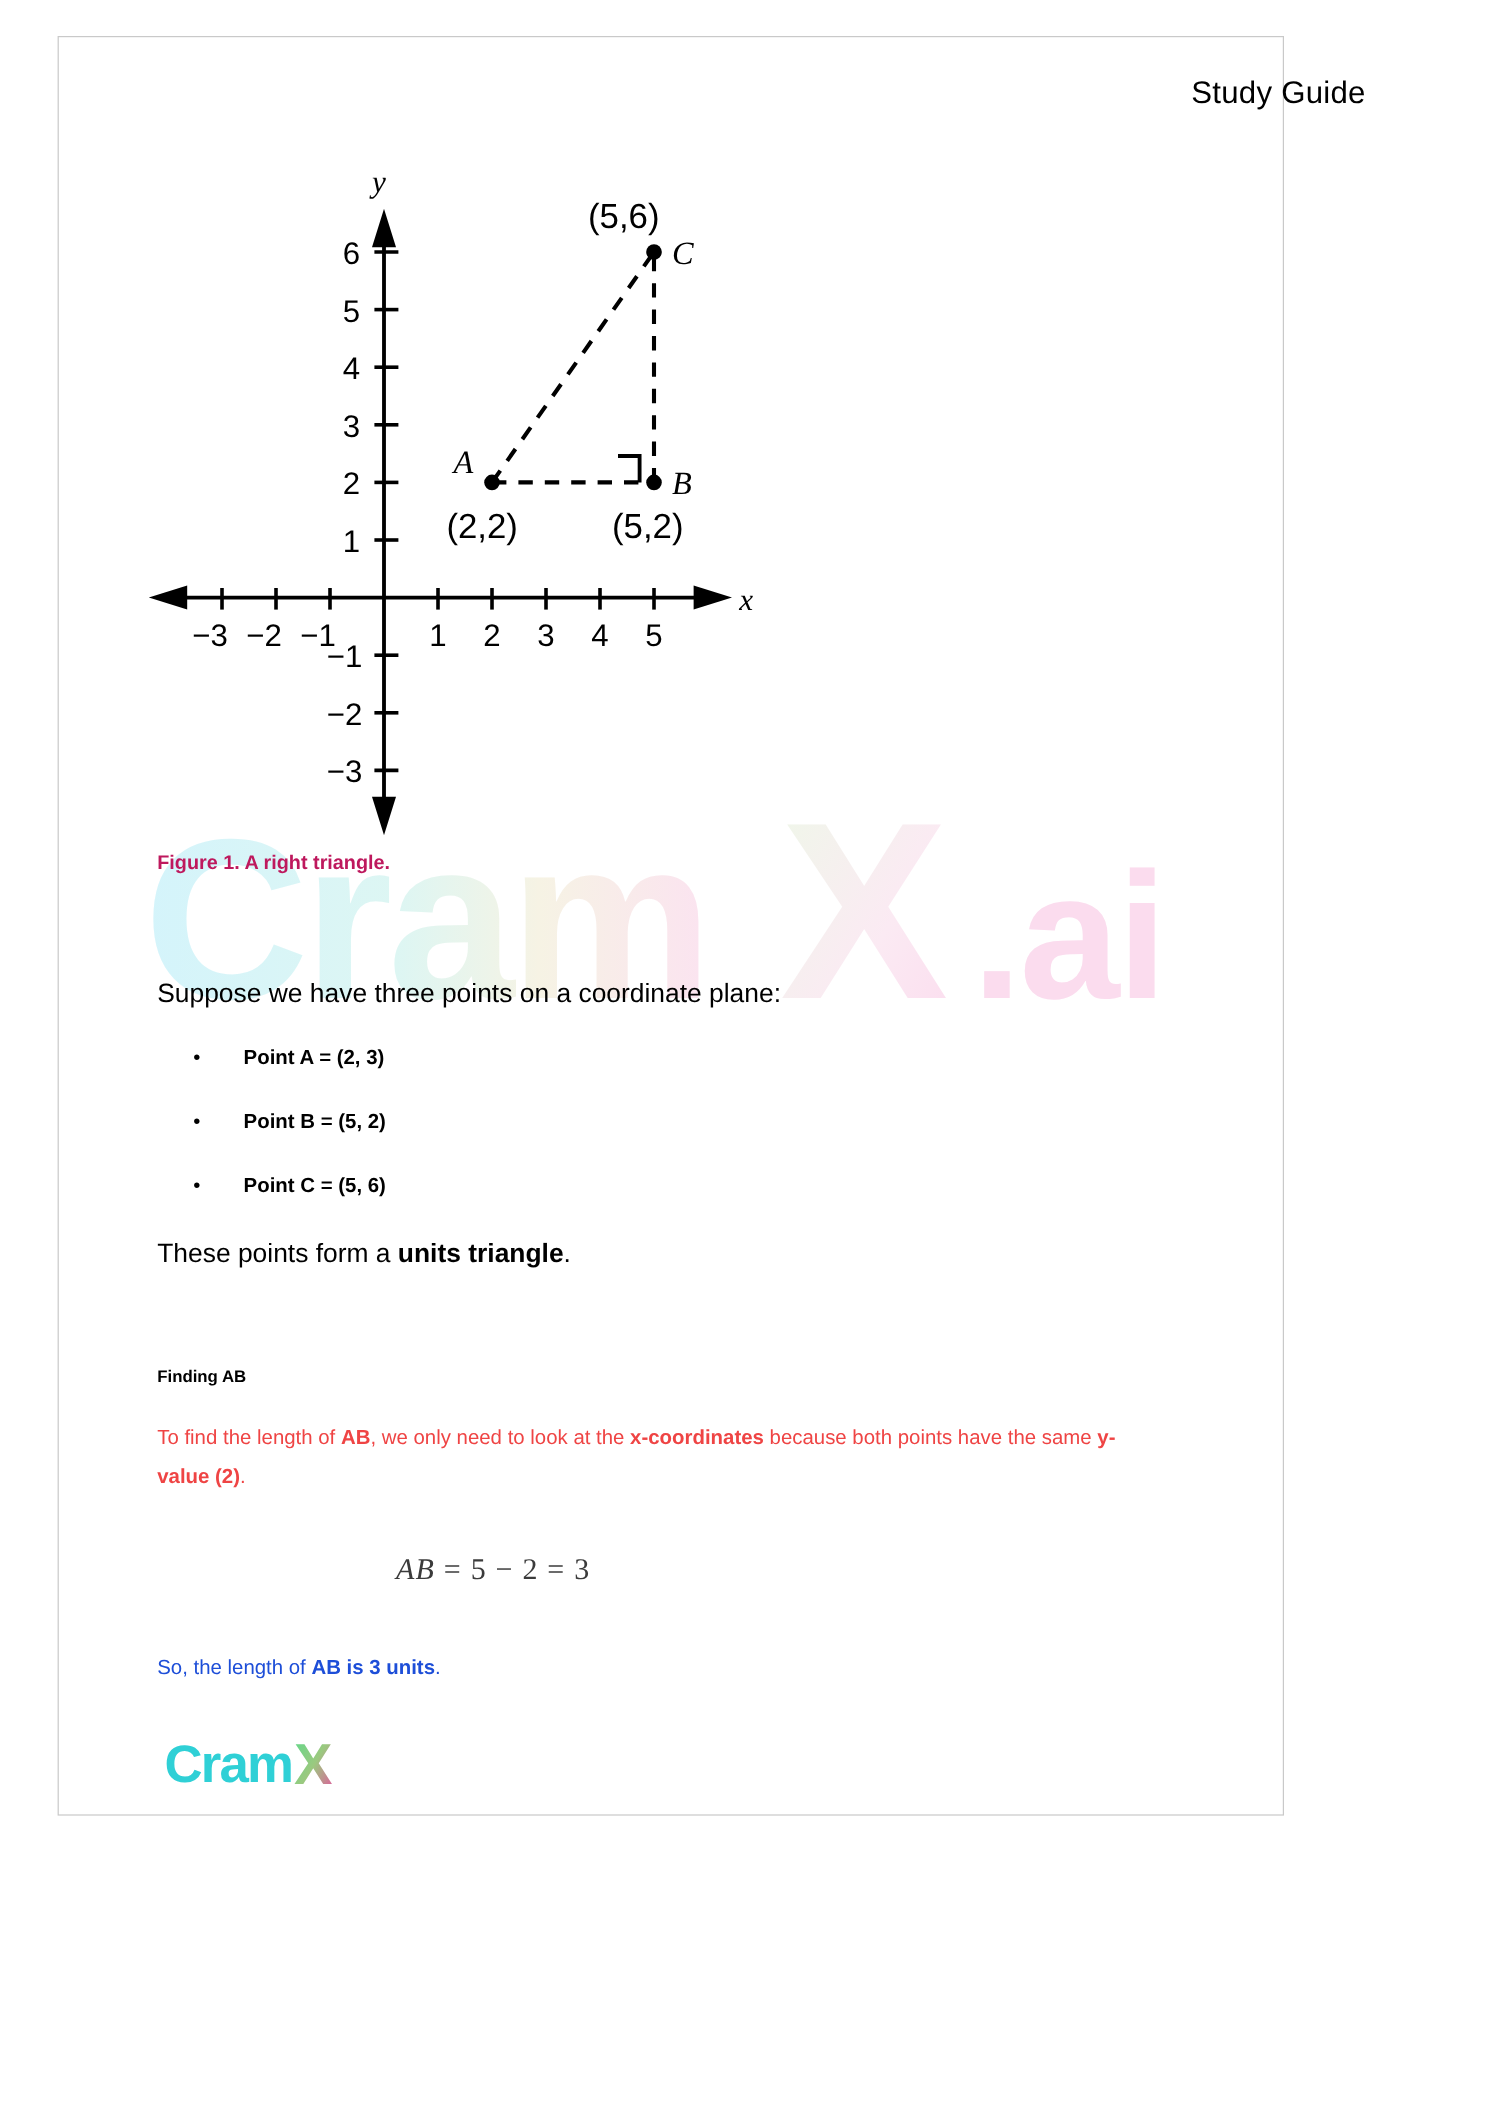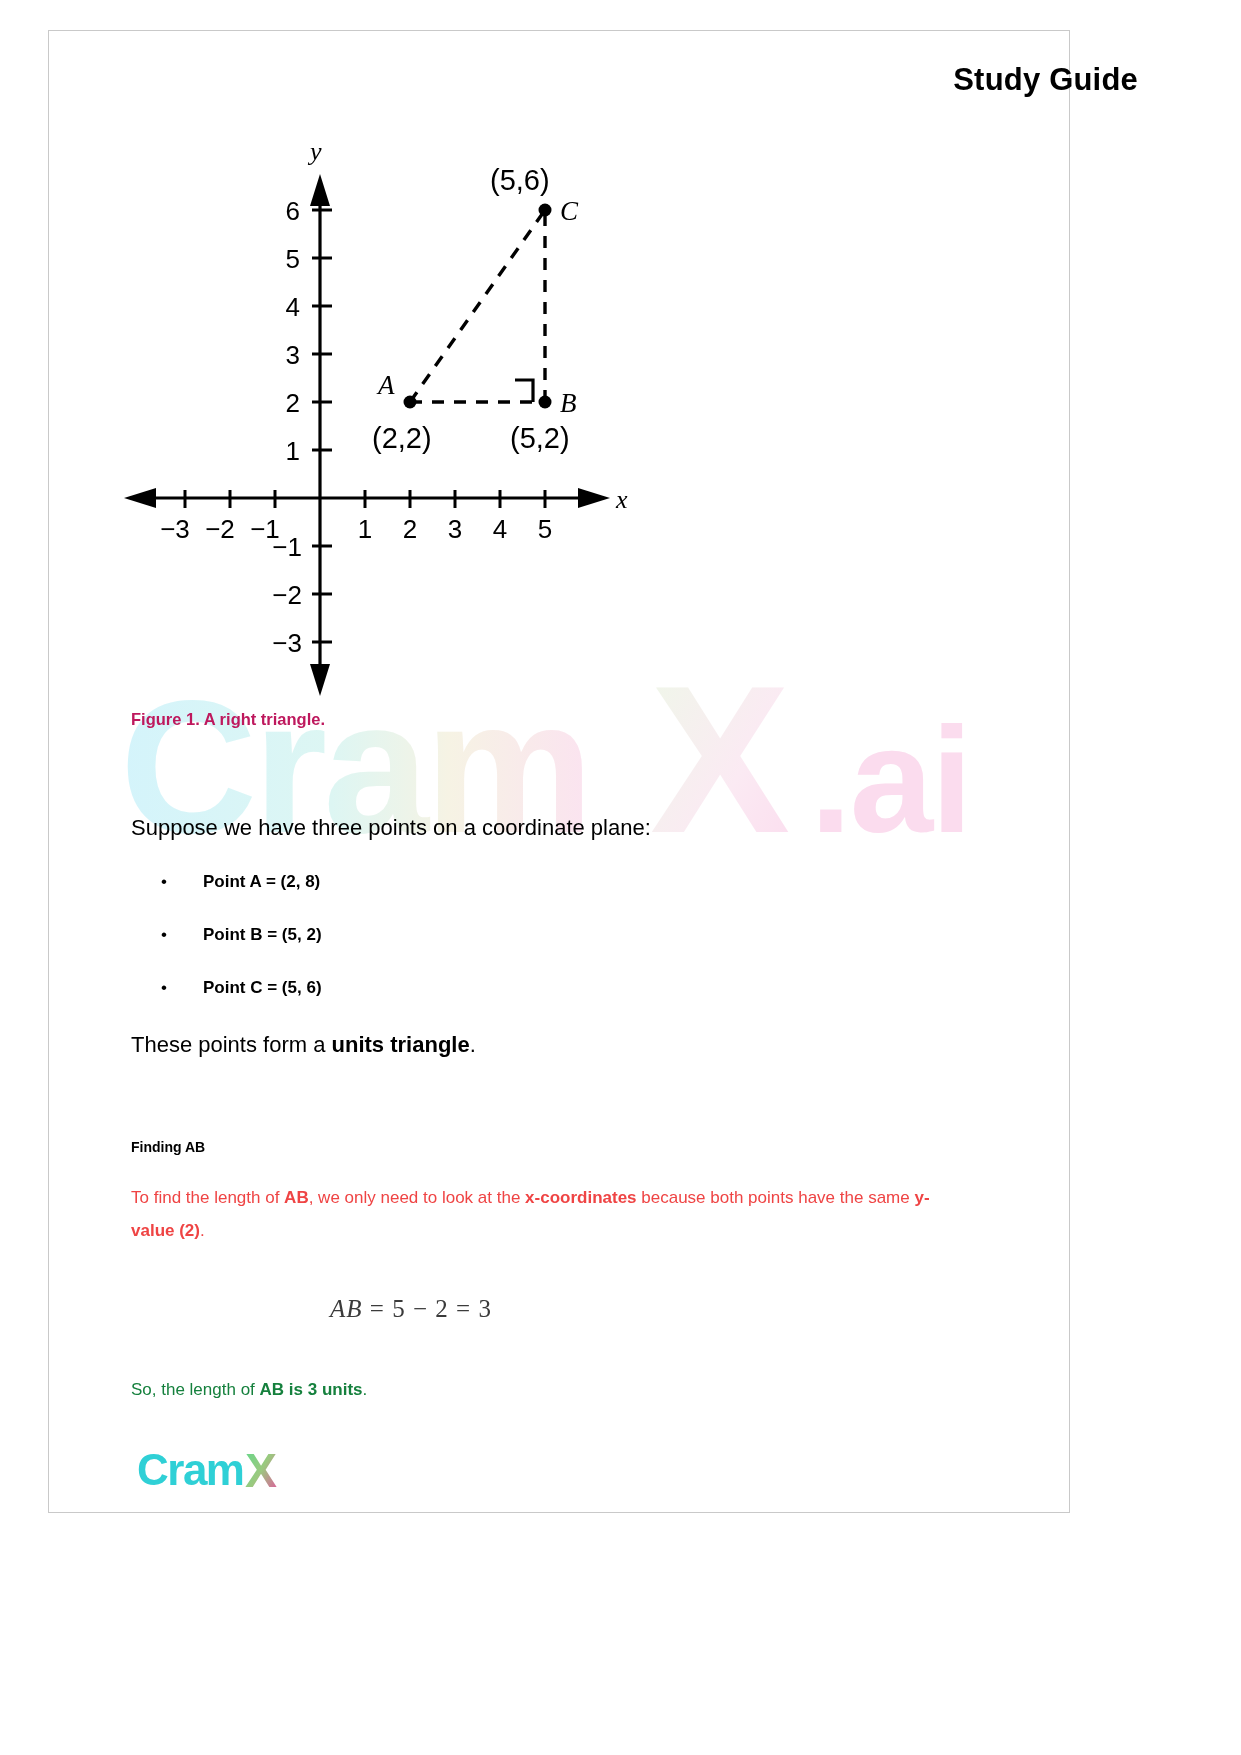--- a/index.html
+++ b/index.html
@@ -42,22 +42,22 @@
   
   .header {
     position: absolute;
     left: 0;
     top: 62px;
     width: 100%;
     text-align: right;
     padding-right: 103px;
   }
   .header-title {
-    font-size: 31px;
-    font-weight: bold;
+    font-size: 26px;
+    font-weight: normal;
     color: #000000;
     letter-spacing: 0.2px;
   }
 
   
   .figure-wrap {
     position: absolute;
     left: 120px;
     top: 128px;
     width: 520px;
@@ -141,21 +141,21 @@
     letter-spacing: 1px;
     padding-right: 260px;
   }
   .equation .num { font-style: normal; }
   .equation .op  { font-style: normal; }
 
   .closing {
     margin-top: 52px;
     font-size: 17px;
     line-height: 30px;
-    color: #15803d;
+    color: #1d4ed8;
   }
 
   b, strong { font-weight: bold; }
 
   
   .footer-logo {
     position: absolute;
     left: 137px;
     top: 1443px;
     z-index: 4;
@@ -281,21 +281,21 @@
 
   <div class="figure-caption">Figure 1. A right triangle.</div>
 
   <div class="body-text">
 
     <div class="para">Suppose we have three points on a coordinate plane:</div>
 
     <div class="bullet-list">
       <div class="bullet-row">
         <span class="bullet-dot">•</span>
-        <span class="bullet-text">Point A = (2, 8)</span>
+        <span class="bullet-text">Point A = (2, 3)</span>
       </div>
       <div class="bullet-row">
         <span class="bullet-dot">•</span>
         <span class="bullet-text">Point B = (5, 2)</span>
       </div>
       <div class="bullet-row">
         <span class="bullet-dot">•</span>
         <span class="bullet-text">Point C = (5, 6)</span>
       </div>
     </div>

